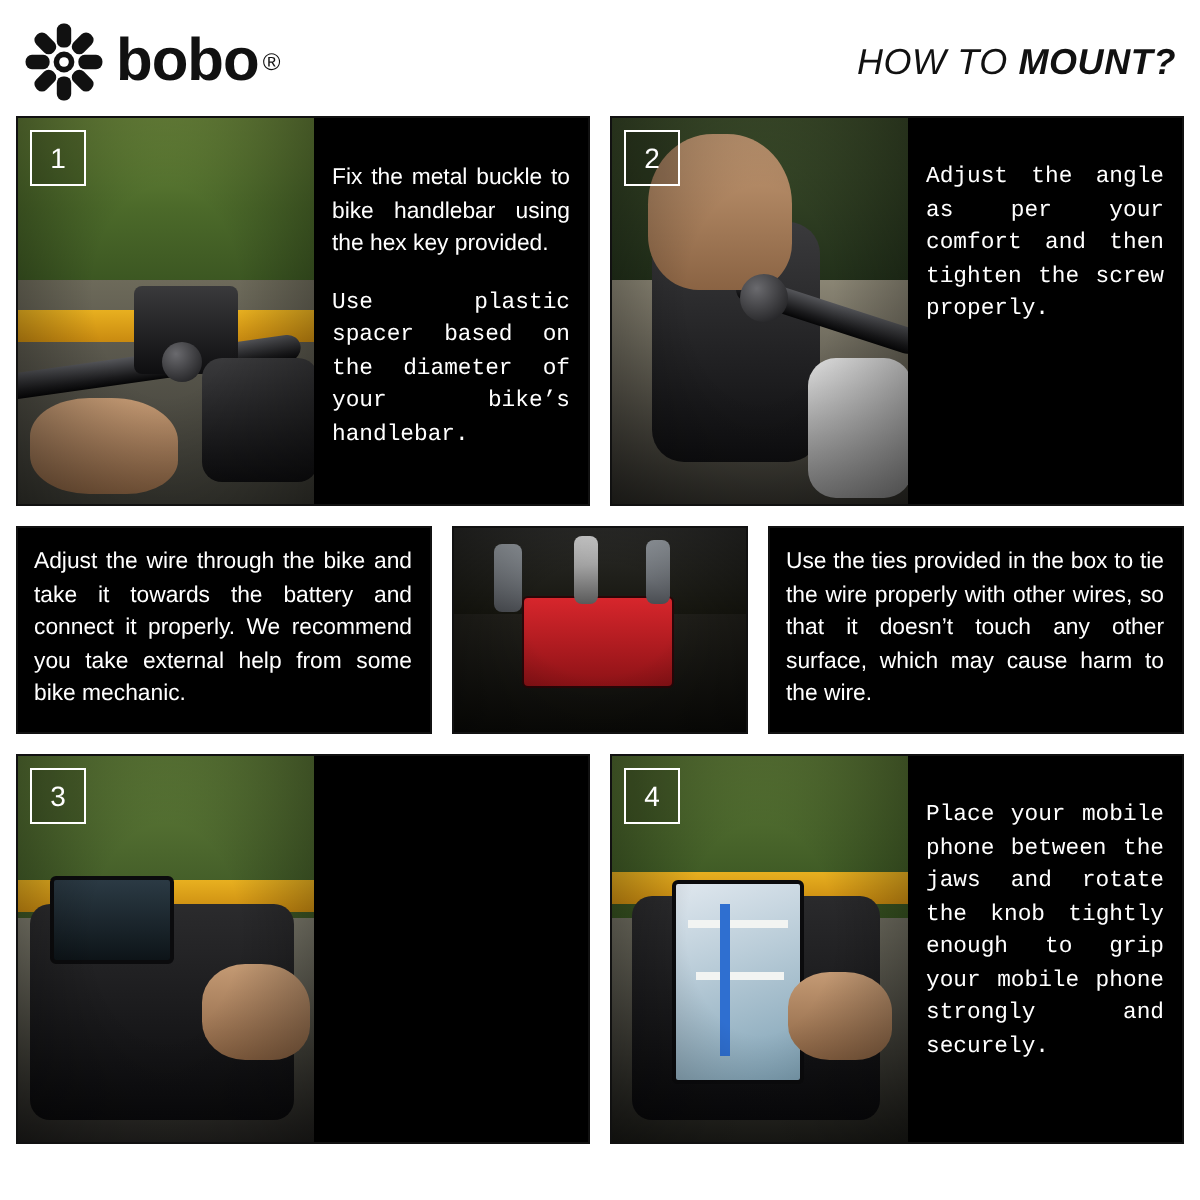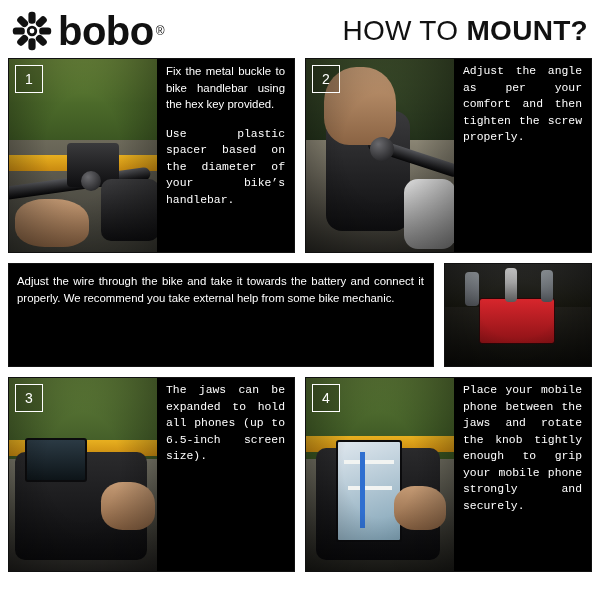--- a/index.html
+++ b/index.html
@@ -34,37 +34,38 @@
     display: flex;
     align-items: center;
   }
   .brand-mark {
     width: 40px;
     height: 40px;
     margin-right: 6px;
     flex: 0 0 auto;
   }
   .brand-name {
-    font-size: 40px;
+    font-size: 30px;
     font-weight: bold;
     letter-spacing: -0.5px;
     color: #111;
     line-height: 1;
   }
   .brand-reg {
     font-size: 12px;
     color: #111;
     vertical-align: super;
     margin-left: 2px;
   }
   .title {
-    font-size: 28px;
+    font-size: 18px;
     color: #111;
     letter-spacing: 0.3px;
     white-space: nowrap;
+    font-style: italic;
   }
   .title b { font-weight: bold; }
   .title .light { font-weight: normal; }
 
   
   .row {
     display: flex;
     gap: 10px;
     margin-bottom: 10px;
   }
@@ -80,21 +81,21 @@
   .card .photo {
     width: 148px;
     flex: 0 0 148px;
     position: relative;
     overflow: hidden;
   }
   .card .textbox {
     flex: 1 1 auto;
     background: #000;
     color: #fff;
-    padding: 4px 9px 8px 9px;
+    padding: 22px 9px 8px 9px;
     box-sizing: border-box;
     font-size: 11.4px;
     line-height: 16.5px;
     text-align: justify;
   }
   .textbox p { margin: 0 0 13px 0; }
   .textbox p:last-child { margin-bottom: 0; font-family: Liberation Mono, monospace; }
 
   .badge {
     position: absolute;
@@ -287,38 +288,40 @@
       <div class="photo dark-photo" style="width:146px; flex:0 0 146px; height:102px;">
         <div class="sky"></div>
         <div class="ground"></div>
         <div class="battery-box" style="left:34px; top:34px; width:74px; height:44px;"></div>
         <div class="bikepart" style="left:20px; top:8px; width:14px; height:34px; background:linear-gradient(180deg,#9aa0a6,#4a4d52);"></div>
         <div class="bikepart" style="left:60px; top:4px; width:12px; height:34px; background:linear-gradient(180deg,#d8d8d8,#5a5a5a);"></div>
         <div class="bikepart" style="left:96px; top:6px; width:12px; height:32px; background:linear-gradient(180deg,#9aa0a6,#4a4d52);"></div>
         <div class="vignette"></div>
       </div>
     </div>
+    <div class="note">
+      <span>Use the ties provided in the box to tie the wire properly with other wires, so that it doesn’t touch any other surface, which may cause harm to the wire.</span>
+    </div>
   </div>
 
   <div class="row">
 
     <div class="card">
       <div class="photo blurgreen">
         <div class="sky" style="background:linear-gradient(180deg,#62803a,#3c5524);"></div>
         <div class="ground" style="background:linear-gradient(180deg,#7c7a6c,#45443c 60%,#232220);"></div>
         <div class="curb" style="top:62px;"></div>
         <div class="bikepart" style="left:6px; top:74px; width:132px; height:108px; border-radius:10px; background:linear-gradient(180deg,#2b2b2d,#0a0a0c);"></div>
         <div class="screen" style="left:16px; top:60px; width:58px; height:40px; background:linear-gradient(180deg,#2b3a44,#0d1418);"></div>
         <div class="knob" style="left:104px; top:112px; width:22px; height:22px;"></div>
         <div class="hand" style="left:92px; top:104px; width:54px; height:48px;"></div>
         <div class="vignette"></div>
         <div class="badge">3</div>
       </div>
       <div class="textbox">
-        <p>The jaws can be expanded to hold all phones (up to 6.5-inch screen size).</p>
       </div>
     </div>
 
     <div class="card">
       <div class="photo blurgreen">
         <div class="sky" style="background:linear-gradient(180deg,#5d7a37,#35501f);"></div>
         <div class="ground" style="background:linear-gradient(180deg,#6f6d60,#3e3d36 60%,#1d1d19);"></div>
         <div class="curb" style="top:58px;"></div>
         <div class="bikepart" style="left:10px; top:70px; width:124px; height:112px; border-radius:10px; background:linear-gradient(180deg,#2a2a2c,#09090b);"></div>
         <div class="screen" style="left:30px; top:62px; width:62px; height:98px;">

